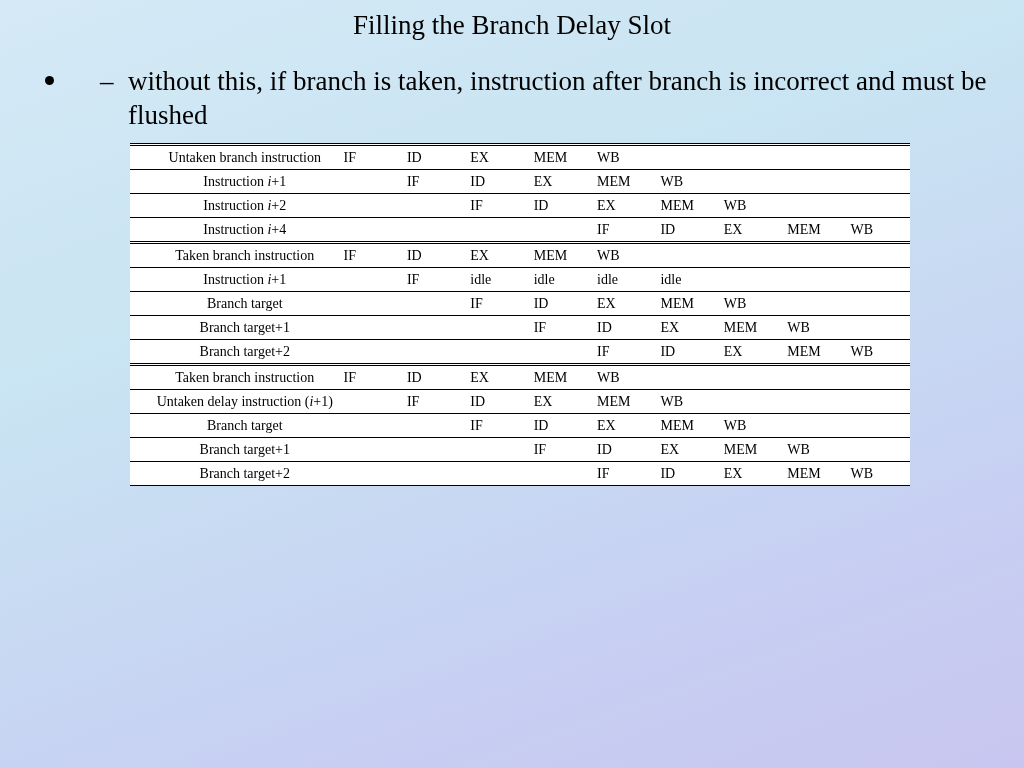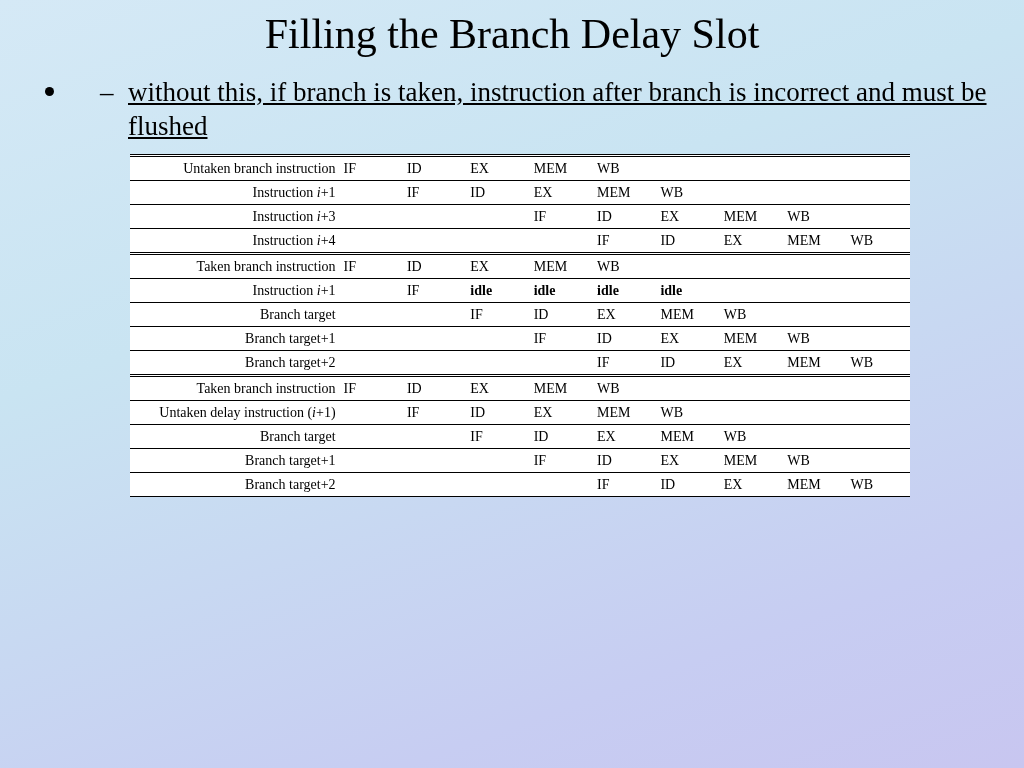--- a/index.html
+++ b/index.html
@@ -5,39 +5,39 @@
   * { box-sizing: border-box; margin: 0; padding: 0; }
   html, body { width: 1024px; height: 768px; overflow: hidden; }
   body {
     background: linear-gradient(160deg, #d5e9f6 0%, #c9e4f2 35%, #c7cdf2 80%, #c8c6f0 100%);
     font-family: "Times New Roman", Times, serif;
     color: #000;
     padding: 10px 30px 0 30px;
   }
   h1 {
     font-weight: normal;
-    font-size: 42px;
+    font-size: 27px;
     text-align: center;
     margin-bottom: 8px;
   }
   ul.top { list-style: disc; padding-left: 40px; }
   ul.top > li { font-size: 30px; line-height: 1.25; margin-bottom: 6px; }
-  ul.sub { list-style: none; padding-left: 30px; margin-top: 14px; text-decoration: underline; }
+  ul.sub { list-style: none; padding-left: 30px; margin-top: 20px; }
   ul.sub > li { font-size: 27px; line-height: 1.25; margin-bottom: 10px; position: relative; padding-left: 28px; }
   ul.sub > li::before { content: "–"; position: absolute; left: 0; top: 0; }
 
   .tables { margin: 6px 0 0 100px; width: 780px; background: #fff; font-size: 14px; }
   table { width: 100%; border-collapse: collapse; }
   table + table { margin-top: 0; }
   td { padding: 4px 4px 3px 4px; white-space: nowrap; vertical-align: middle; border-bottom: 1px solid #000; }
-  td.label { width: 205px; text-align: right; padding-left: 24px; }
+  td.label { width: 205px; text-align: center; padding-left: 24px; }
   td.stage { width: 62px; text-align: left; }
   .dbl-top { border-top: 3px double #000; }
   .dbl-bot td { border-bottom: 3px double #000; margin-left: 16px; }
-  .bold { font-weight: bold; }
+  .bold { font-weight: normal; }
   .ital { font-style: italic; }
 </style>
 </head>
 <body>
 
 <h1>Filling the Branch Delay Slot</h1>
 
 <ul class="top">
   <li>
     <ul class="sub">
@@ -68,30 +68,30 @@
       <td class="stage">IF</td>
       <td class="stage">ID</td>
       <td class="stage">EX</td>
       <td class="stage">MEM</td>
       <td class="stage">WB</td>
       <td class="stage"></td>
           <td class="stage"></td>
           <td class="stage"></td>
     </tr>
     <tr>
-      <td class="label"><span>Instruction </span><span class="ital">i</span><span>+3</span></td>
-      <td class="stage"></td>
-          <td class="stage"></td>
-          <td class="stage"></td>
-      <td class="stage">IF</td>
-      <td class="stage">ID</td>
-      <td class="stage">EX</td>
-      <td class="stage">MEM</td>
-      <td class="stage">WB</td>
-      <td class="stage"></td>
+      <td class="label"><span>Instruction </span><span class="ital">i</span><span>+2</span></td>
+      <td class="stage"></td>
+          <td class="stage"></td>
+      <td class="stage">IF</td>
+      <td class="stage">ID</td>
+      <td class="stage">EX</td>
+      <td class="stage">MEM</td>
+      <td class="stage">WB</td>
+      <td class="stage"></td>
+          <td class="stage"></td>
     </tr>
     <tr class="dbl-bot">
       <td class="label"><span>Instruction </span><span class="ital">i</span><span>+4</span></td>
       <td class="stage"></td>
           <td class="stage"></td>
           <td class="stage"></td>
           <td class="stage"></td>
       <td class="stage">IF</td>
       <td class="stage">ID</td>
       <td class="stage">EX</td>

